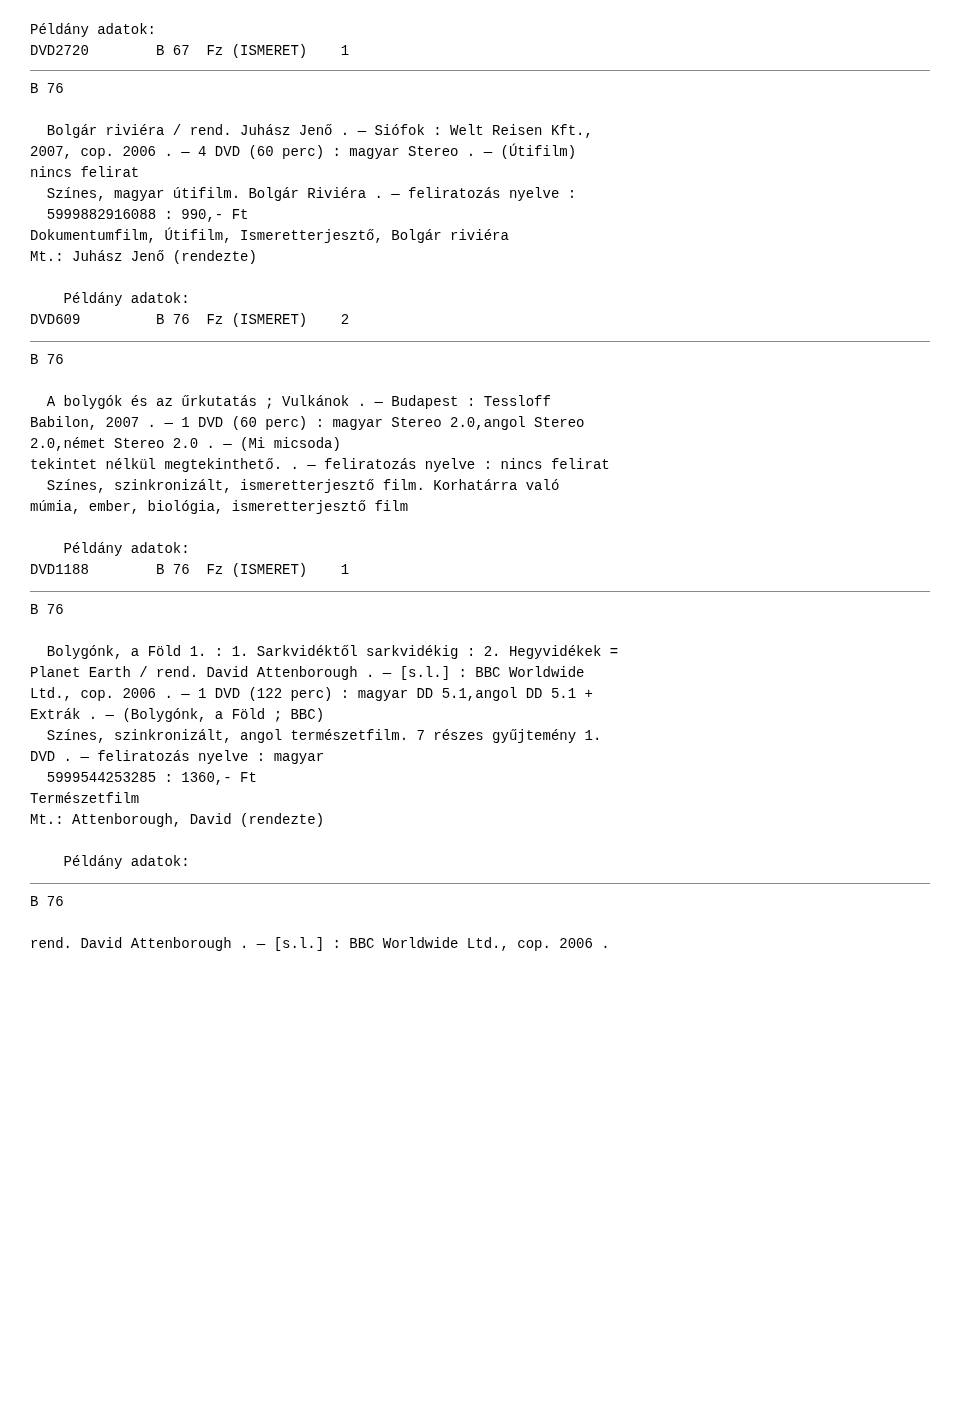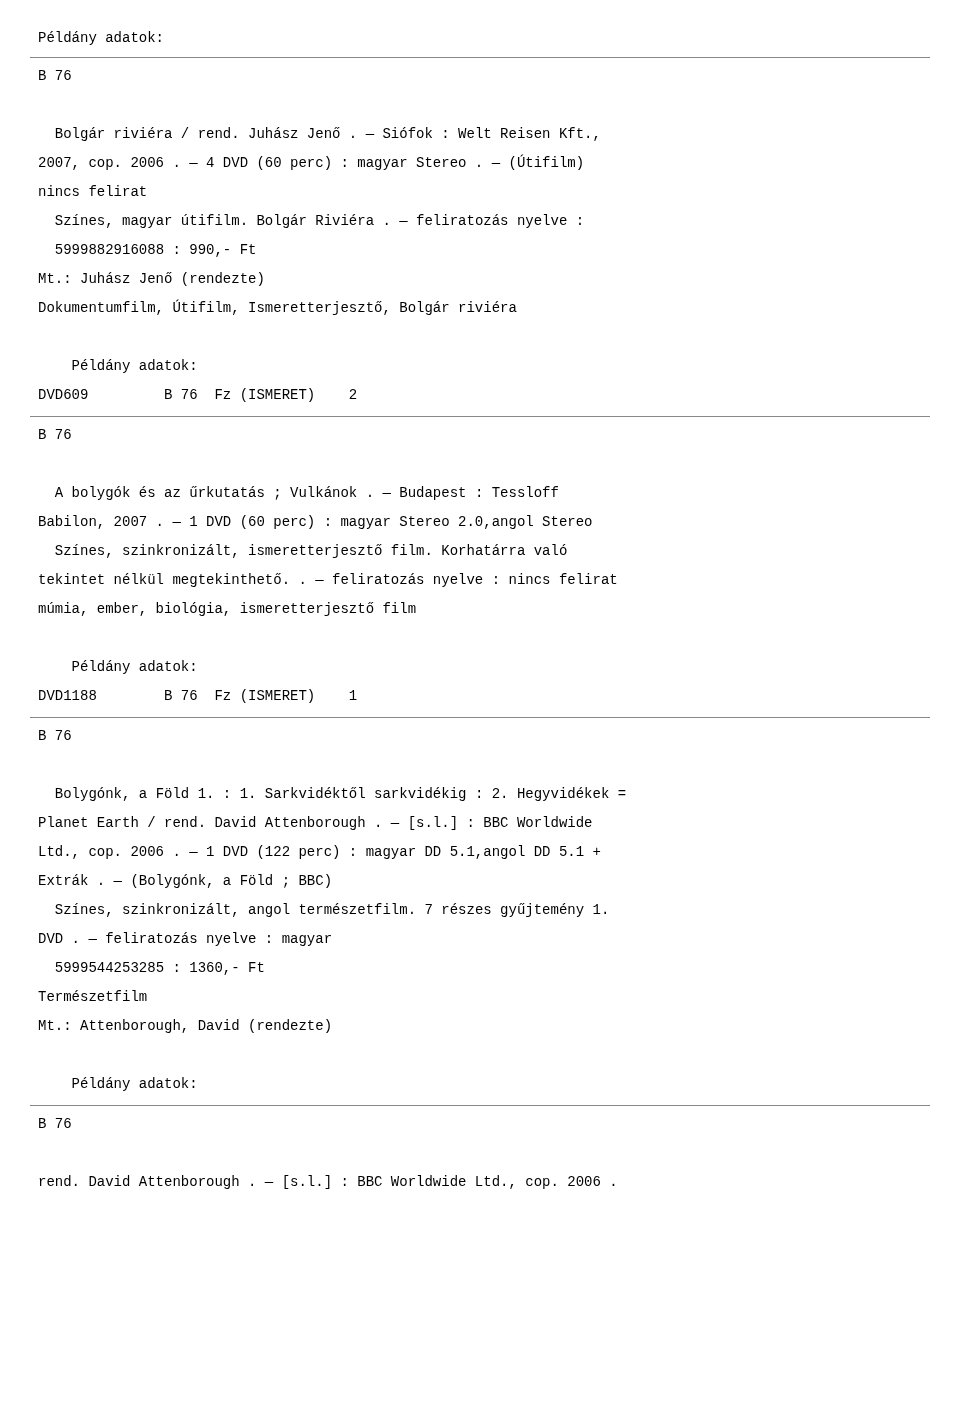--- a/index.html
+++ b/index.html
@@ -21,66 +21,68 @@
     .divider {
       border: none;
       border-top: 1px solid #000;
       margin: 10px 0;
       width: 100%;
     }
     .section {
       margin-bottom: 6px;
     }
     p {
-      margin: 8px;
+      margin: 0;
     }
     .pre-text {
       white-space: pre-wrap;
       font-family: 'Courier New', Courier, monospace;
       font-size: 14px;
     }
   </style>
 </head>
 <body>
 
 <div>
 
   <div class="content-block">
     <p class="pre-text">Példány adatok:</p>
+    <p class="pre-text">DVD2720        B 67  Fz (ISMERET)    1</p>
   </div>
 
   <hr class="divider" style="border-top: 1px solid #888; margin: 8px 0;">
 
   <div class="section" style="margin-bottom: 10px;">
     <p class="pre-text">B 76</p>
     <br>
     <div>
       <p class="pre-text">  Bolgár riviéra / rend. Juhász Jenő . — Siófok : Welt Reisen Kft.,</p>
       <p class="pre-text">2007, cop. 2006 . — 4 DVD (60 perc) : magyar Stereo . — (Útifilm)</p>
       <p class="pre-text">nincs felirat</p>
       <p class="pre-text">  Színes, magyar útifilm. Bolgár Riviéra . — feliratozás nyelve :</p>
       <p class="pre-text">  5999882916088 : 990,- Ft</p>
+      <p class="pre-text">Dokumentumfilm, Útifilm, Ismeretterjesztő, Bolgár riviéra</p>
       <p class="pre-text">Mt.: Juhász Jenő (rendezte)</p>
-      <p class="pre-text">Dokumentumfilm, Útifilm, Ismeretterjesztő, Bolgár riviéra</p>
     </div>
     <br>
     <p class="pre-text">    Példány adatok:</p>
     <p class="pre-text">DVD609         B 76  Fz (ISMERET)    2</p>
   </div>
 
   <hr class="divider" style="border-top: 1px solid #888; margin: 8px 0;">
 
   <div class="section" style="margin-bottom: 10px;">
     <p class="pre-text">B 76</p>
     <br>
     <div>
       <p class="pre-text">  A bolygók és az űrkutatás ; Vulkánok . — Budapest : Tessloff</p>
       <p class="pre-text">Babilon, 2007 . — 1 DVD (60 perc) : magyar Stereo 2.0,angol Stereo</p>
+      <p class="pre-text">2.0,német Stereo 2.0 . — (Mi micsoda)</p>
+      <p class="pre-text">tekintet nélkül megtekinthető. . — feliratozás nyelve : nincs felirat</p>
       <p class="pre-text">  Színes, szinkronizált, ismeretterjesztő film. Korhatárra való</p>
-      <p class="pre-text">tekintet nélkül megtekinthető. . — feliratozás nyelve : nincs felirat</p>
       <p class="pre-text">múmia, ember, biológia, ismeretterjesztő film</p>
     </div>
     <br>
     <p class="pre-text">    Példány adatok:</p>
     <p class="pre-text">DVD1188        B 76  Fz (ISMERET)    1</p>
   </div>
 
   <hr class="divider" style="border-top: 1px solid #888; margin: 8px 0;">
 
   <div class="section" style="margin-bottom: 10px;">

